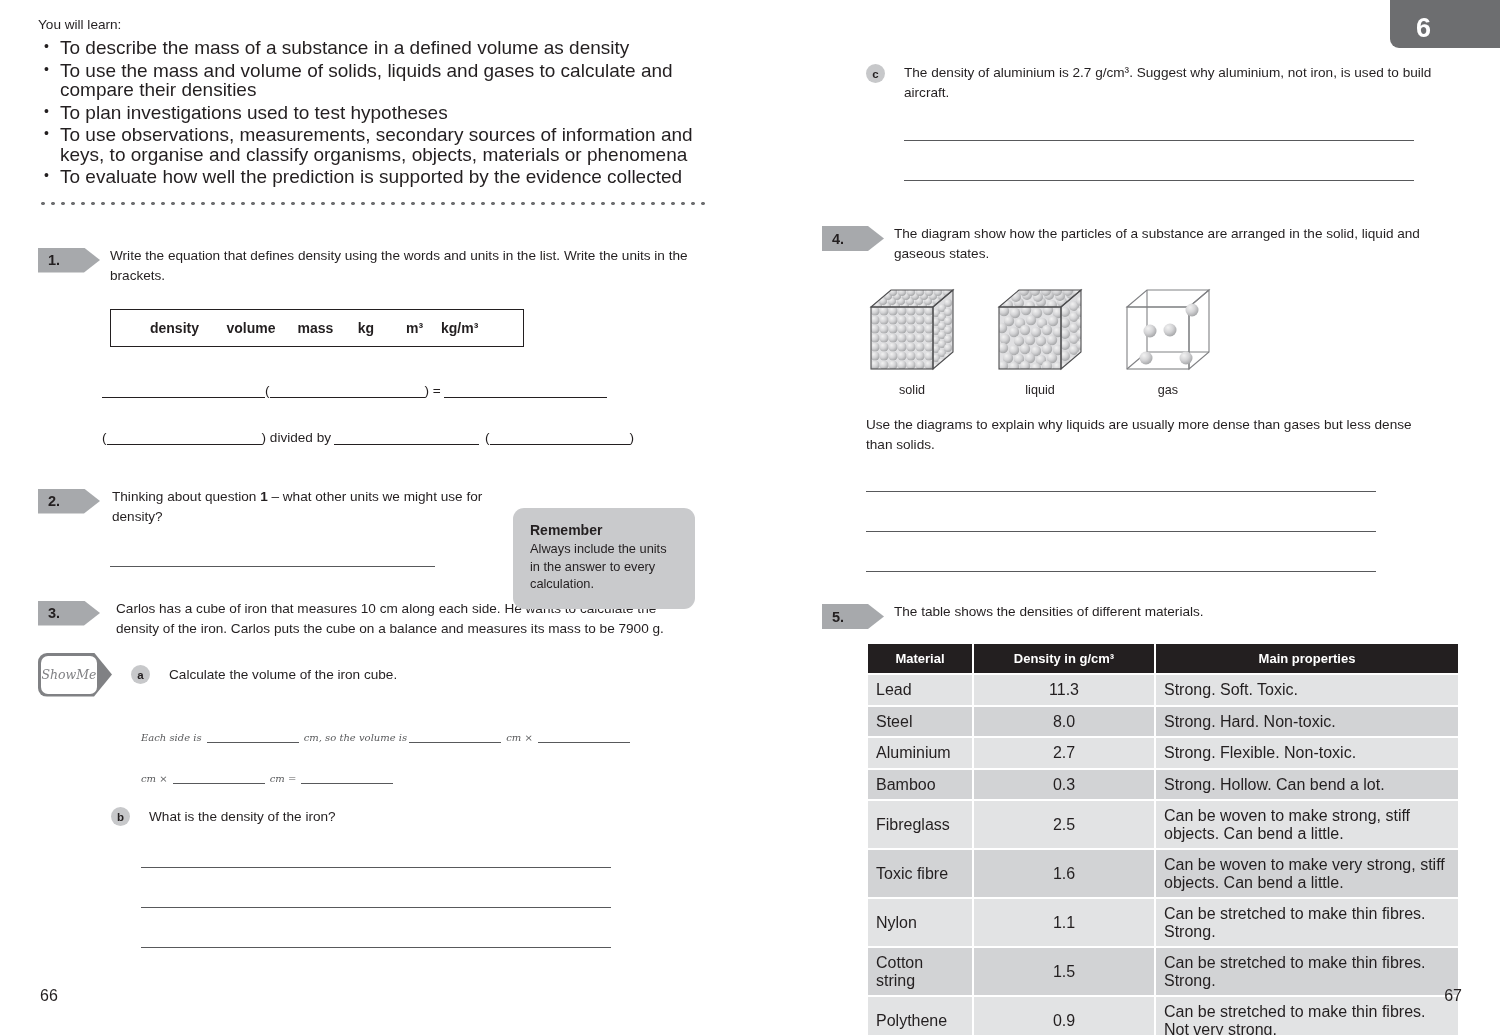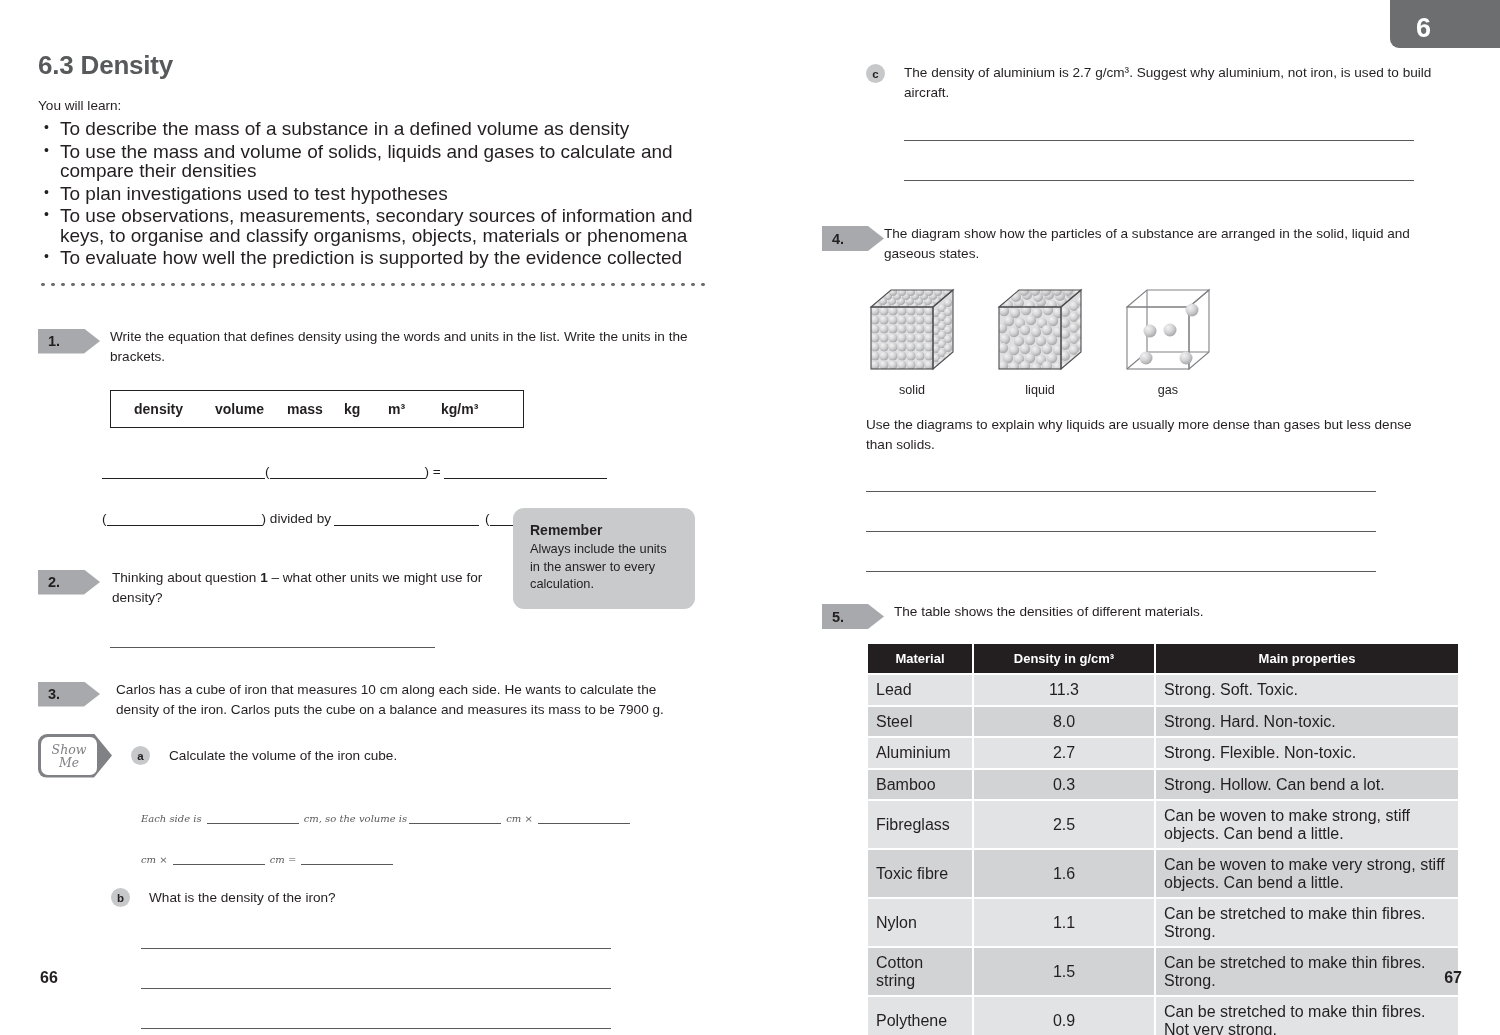--- a/index.html
+++ b/index.html
@@ -109,21 +109,21 @@
   .showme {
     width: 74px; height: 44px;
     background: #808184;
     clip-path: polygon(0 0, 56px 0, 74px 50%, 56px 100%, 0 100%);
     display: flex; align-items: center; justify-content: flex-start;
     border-radius: 9px 0 0 9px;
   }
   .showme-inner {
     width: 56px; height: 38px; margin-left: 3px;
     background: #ffffff; border-radius: 7px;
-    display: flex; flex-direction: column;
+    display: flex; 
     align-items: center; justify-content: center;
     font-size: 12.5px; line-height: 13px; color: #808184;
     font-style: italic; font-family: "DejaVu Serif", serif;
   }
 
   
   .hand {
     font-family: "DejaVu Serif", serif;
     font-style: italic;
     font-size: 10px; color: #58595b;
@@ -147,58 +147,57 @@
   table.density td {
     font-size: 16px; padding: 6px 8px; vertical-align: middle;
     line-height: 17.5px;
   }
   table.density td.mat { text-align: left; }
   table.density td.den { text-align: center; }
   tr.odd  td { background: #e2e3e4; }
   tr.even td { background: #d2d3d5; }
 
   
-  .pageno { position: absolute; bottom: 48px; font-size: 16px; font-weight: bold; margin-top: 20px; }
+  .pageno { position: absolute; bottom: 30px; font-size: 16px; font-weight: normal; margin-top: 20px; }
   .pageno-l { left: 40px; }
   .pageno-r { right: 38px; }
 </style>
 </head>
 <body>
 
 <div class="spread">
 
   <div class="chapter-tab">
     <span>6</span>
   </div>
 
   <div class="page page-left">
     <div class="col-left">
 
-      <h1 class="sec-title">6.3 Density</h1>
 
       <div class="learn-lead">You will learn:</div>
 
       <ul class="learn">
         <li>To describe the mass of a substance in a defined volume as density</li>
         <li>To use the mass and volume of solids, liquids and gases to calculate and compare their densities</li>
         <li>To plan investigations used to test hypotheses</li>
         <li>To use observations, measurements, secondary sources of information and keys, to organise and classify organisms, objects, materials or phenomena</li>
         <li>To evaluate how well the prediction is supported by the evidence collected</li>
       </ul>
 
       <div class="dotted-rule"></div>
 
       <div class="q-row" style="margin-top:42px;">
         <div class="q-badge">
           <span>1.</span>
         </div>
         <div class="q-text" style="width:588px; margin-left:10px; margin-top:-2px;">Write the equation that defines density using the words and units in the list. Write the units in the brackets.</div>
       </div>
 
-      <div class="word-bank" style="margin-left:72px; margin-top:23px;">
+      <div class="word-bank" style="margin-left:72px; margin-top:23px;text-align:center;">
         <span class="wb-density">density</span>
         <span class="wb-volume">volume</span>
         <span class="wb-mass">mass</span>
         <span class="wb-kg">kg</span>
         <span class="wb-m3">m³</span>
         <span>kg/m³</span>
       </div>
 
       <div class="fillrow" style="margin-left:64px; margin-top:36px;">
         <span class="fill" style="width:163px;"></span>
@@ -295,21 +294,21 @@
         <div class="q-text" style="width:540px; margin-left:19px;">The density of aluminium is 2.7 g/cm³. Suggest why aluminium, not iron, is used to build aircraft.</div>
       </div>
 
       <div class="ansline" style="width:510px; margin-left:38px; margin-top:37px;"></div>
       <div class="ansline" style="width:510px; margin-left:38px; margin-top:39px;"></div>
 
       <div class="q-row" style="margin-top:45px; margin-left:-44px;">
         <div class="q-badge">
           <span>4.</span>
         </div>
-        <div class="q-text" style="width:552px; margin-left:0; margin-top:-2px;">The diagram show how the particles of a substance are arranged in the solid, liquid and gaseous states.</div>
+        <div class="q-text" style="width:552px; margin-left:10px; margin-top:-2px;">The diagram show how the particles of a substance are arranged in the solid, liquid and gaseous states.</div>
       </div>
 
       <div class="cubes" style="margin-left:0px; margin-top:18px;">
 
         <div class="cube-wrap">
           <svg width="92" height="92" viewBox="0 0 92 92">
             <defs>
               <radialGradient id="sph" cx="35%" cy="30%" r="70%">
                 <stop offset="0%" stop-color="#f2f2f2"></stop>
                 <stop offset="55%" stop-color="#d4d4d6"></stop>

